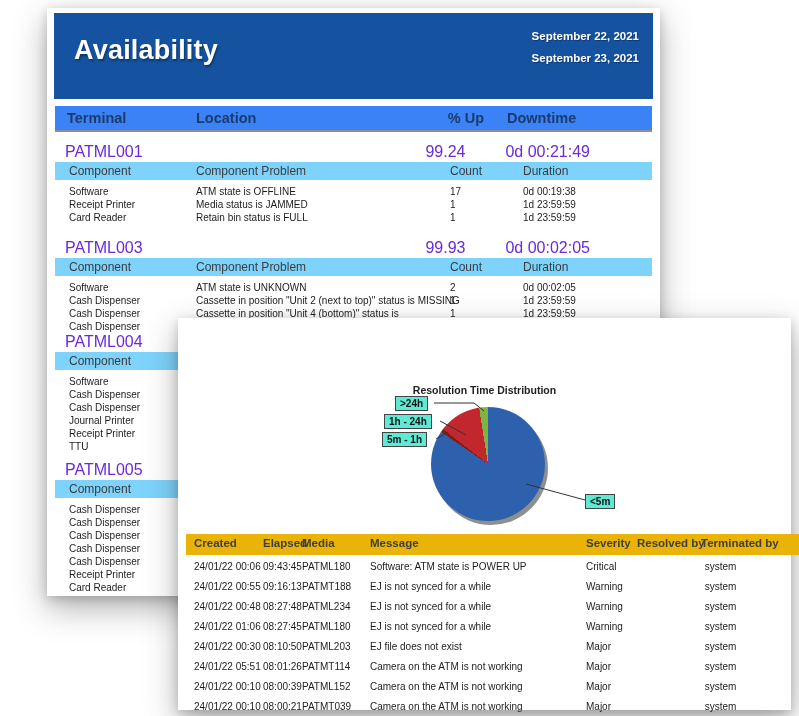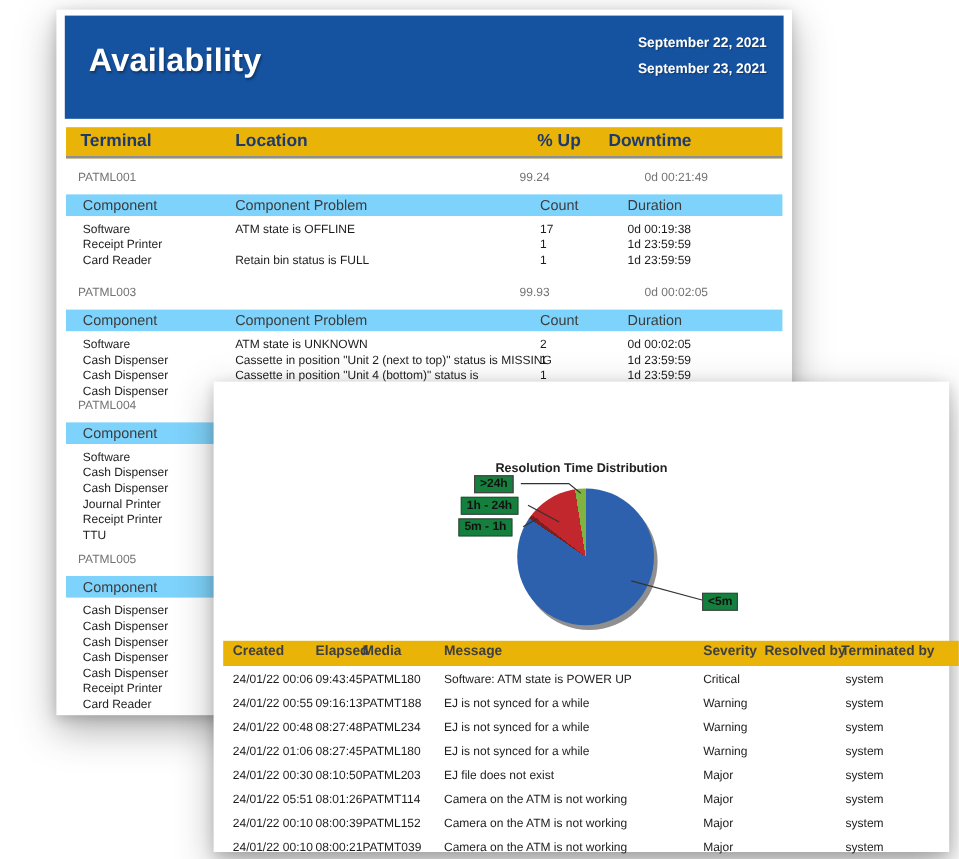--- a/index.html
+++ b/index.html
@@ -19,32 +19,32 @@
   .banner-title{position:absolute;left:20px;color:#fff;font-weight:bold;
     text-shadow:1px 2px 2px rgba(0,0,0,.35);letter-spacing:.2px}
   #avail-card .banner-title{top:22px;font-size:27px}
   #alarm-card .banner-title{top:14px;font-size:24px}
   .banner-dates{position:absolute;right:14px;top:17px;text-align:right;color:#fff;
     font-size:11.5px;font-weight:bold;text-shadow:1px 1px 1px rgba(0,0,0,.3)}
   .banner-dates div{margin-bottom:10px}
 
   
   .main-head{position:absolute;left:8px;width:597px;top:98px;height:24px;
-    background:#eab308;border-bottom:2px solid #8a909a;
+    background:#3b82f6;border-bottom:2px solid #8a909a;
     font-size:14.5px;font-weight:bold;color:#1d3a6d}
   .main-head span{position:absolute;top:4px;white-space:nowrap}
   .mh-terminal{left:12px}
   .mh-location{left:141px}
   .mh-up{left:352px;width:77px;text-align:right}
   .mh-downtime{left:452px}
 
   .section{position:absolute;left:0;width:613px}
   #sec-0{top:130px}#sec-1{top:226px}#sec-2{top:320px}#sec-3{top:448px}
 
-  .t-row{position:relative;height:24px;font-size:10px;color:#737373}
+  .t-row{position:relative;height:24px;font-size:16px;color:#6d28d9}
   .t-row span{position:absolute;top:5px;white-space:nowrap}
   .tn{left:18px}
   .tu{left:360px;width:77px;text-align:center}
   .td{left:450px;width:93px;text-align:right}
 
   .sub-head{position:relative;height:18px;margin:0 8px;background:#7dd3fc;
     font-size:12px;color:#3c3c3c}
   .sub-head span{position:absolute;top:2px;white-space:nowrap}
   .sh-comp{left:14px}
   .sh-prob{left:141px}
@@ -59,21 +59,21 @@
   .rc3{left:403px;width:50px}
   .rc4{left:476px;width:100px}
 
   
   .chart-title{position:absolute;top:66px;left:0;width:613px;text-align:center;
     font-size:10.5px;font-weight:bold;color:#222}
   .pie-shadow{position:absolute;left:256px;top:93px;width:114px;height:114px;
     border-radius:50%;background:#8f8f8f}
   .pie{position:absolute;left:253px;top:89px;width:114px;height:114px;border-radius:50%;
     background:#2e61ad}
-  .callout{position:absolute;background:#15803d;border:1px solid #444;
+  .callout{position:absolute;background:#5eead4;border:1px solid #444;
     font-size:10px;font-weight:bold;color:#111;padding:1px 4px;white-space:nowrap;z-index:3}
   #cl-gt24{left:217px;top:78px}
   #cl-1h24{left:206px;top:96px}
   #cl-5m1h{left:204px;top:114px}
   #cl-lt5m{left:407px;top:176px}
   .lines{position:absolute;left:0;top:0;width:613px;height:392px;pointer-events:none}
 
   .a-head{position:absolute;left:8px;width:669px;top:216px;height:21px;background:#eab308;
     font-size:11.5px;font-weight:bold;color:#3f3f3f}
   .a-head span{position:absolute;top:3px;white-space:nowrap}
@@ -124,20 +124,21 @@
     </div>
     <div class="rows">
       <div class="r">
           <span class="rc1">Software</span>
           <span class="rc2">ATM state is OFFLINE</span>
           <span class="rc3">17</span>
           <span class="rc4">0d 00:19:38</span>
         </div>
         <div class="r">
           <span class="rc1">Receipt Printer</span>
+          <span class="rc2">Media status is JAMMED</span>
           <span class="rc3">1</span>
           <span class="rc4">1d 23:59:59</span>
         </div>
         <div class="r">
           <span class="rc1">Card Reader</span>
           <span class="rc2">Retain bin status is FULL</span>
           <span class="rc3">1</span>
           <span class="rc4">1d 23:59:59</span>
         </div>
     </div>

